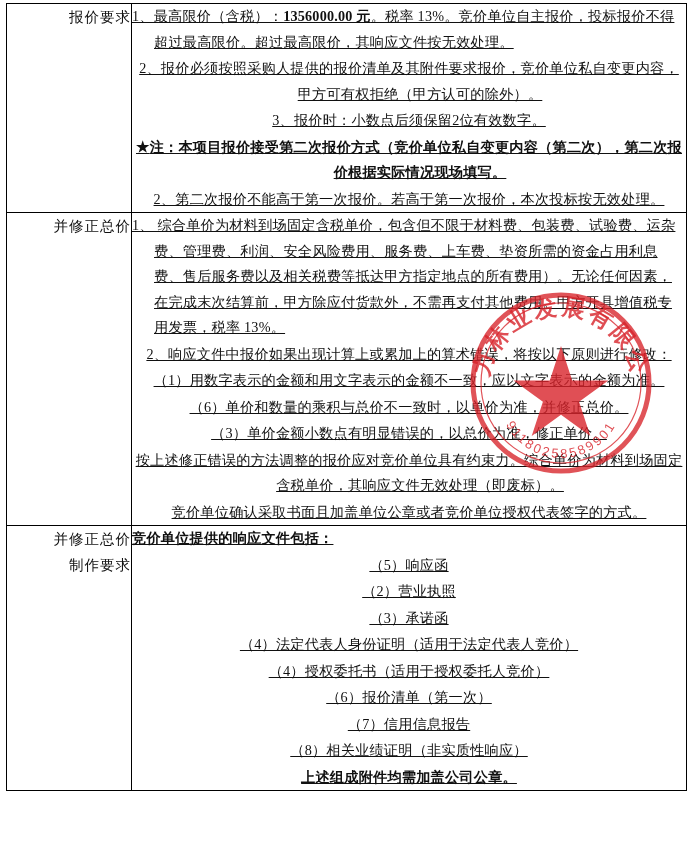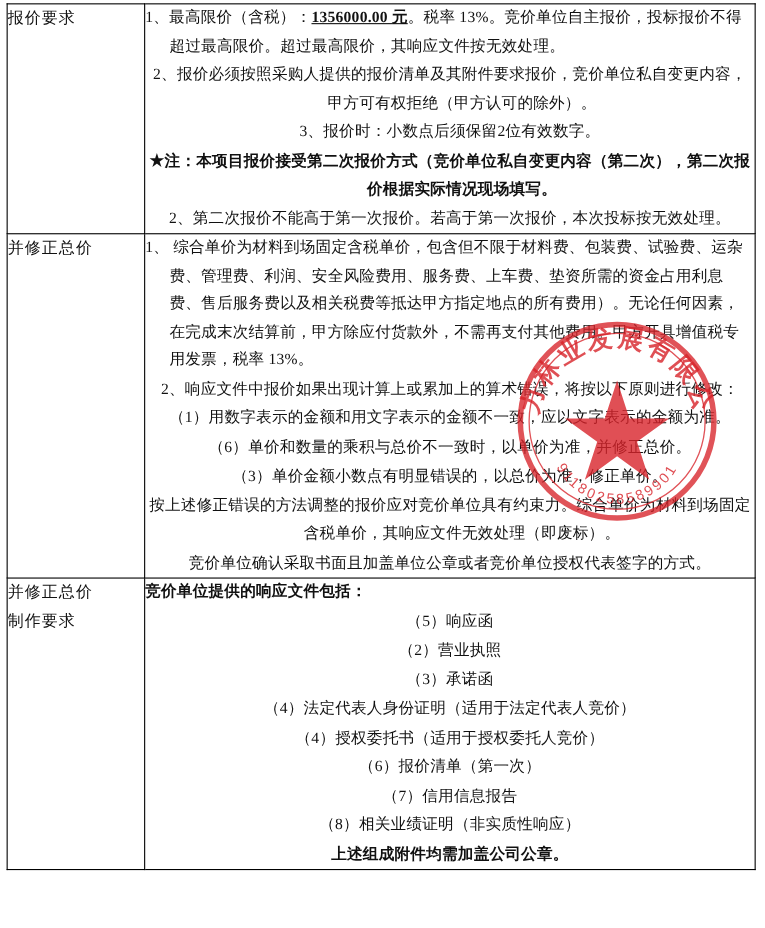--- a/index.html
+++ b/index.html
@@ -27,21 +27,21 @@
     margin: 3px 0 0 6px;
     table-layout: fixed;
   }
   table.doc td {
     border: 1px solid #000;
     vertical-align: top;
     padding: 0;
   }
   td.label {
     width: 124px;
-    text-align: left;
+    text-align: right;
     vertical-align: middle;
     font-size: 14.5px;
     line-height: 26px;
     letter-spacing: 1px;
     padding: 4px 2px;
   }
   td.label .lbl-line { display: block; }
   td.body {
     padding: 7px 9px 9px 9px;
     font-size: 14.2px;
@@ -50,20 +50,21 @@
   .p {
     margin: 0 0 0 0;
     text-indent: 0;
     letter-spacing: 0.2px;
   }
   .p + .p { margin-top: 1px; text-align: center; }
   .indent1 { padding-left: 22px; }
   .hang {
     padding-left: 22px;
     text-indent: -22px;
+    text-decoration: underline;
   }
   .u-line {
     text-decoration: underline;
     font-weight: 600;
   }
   .bold { font-weight: 700; }
   .star { font-size: 15px; }
   
   .seal {
     position: absolute;

